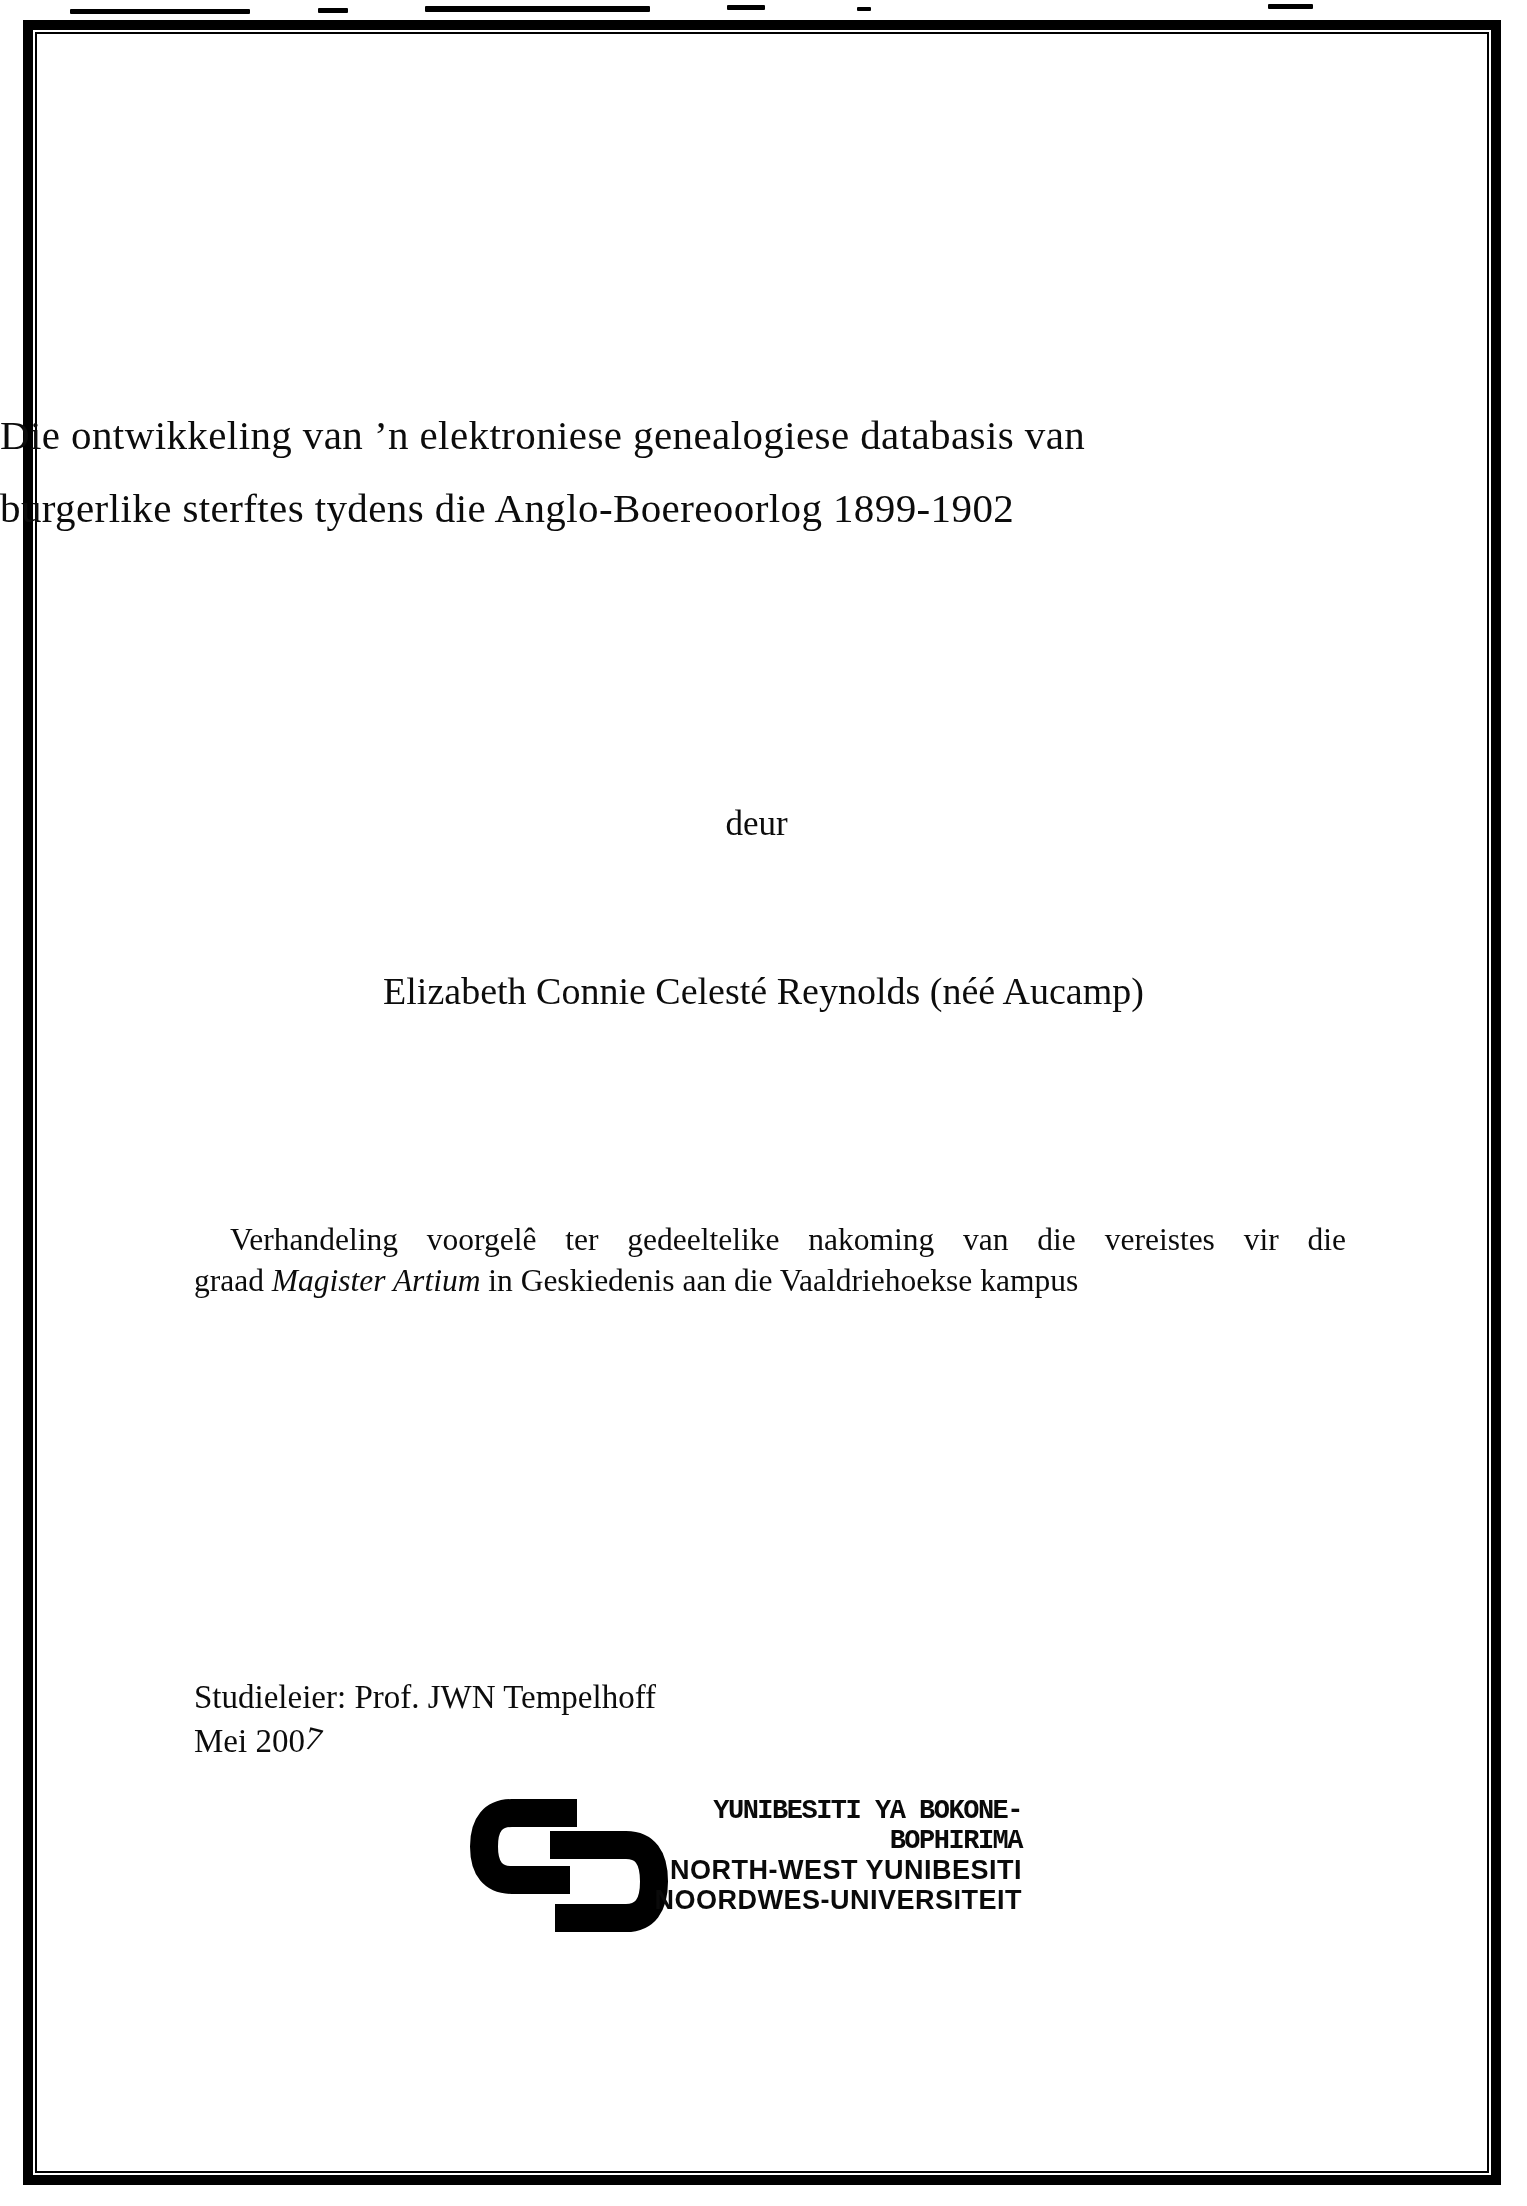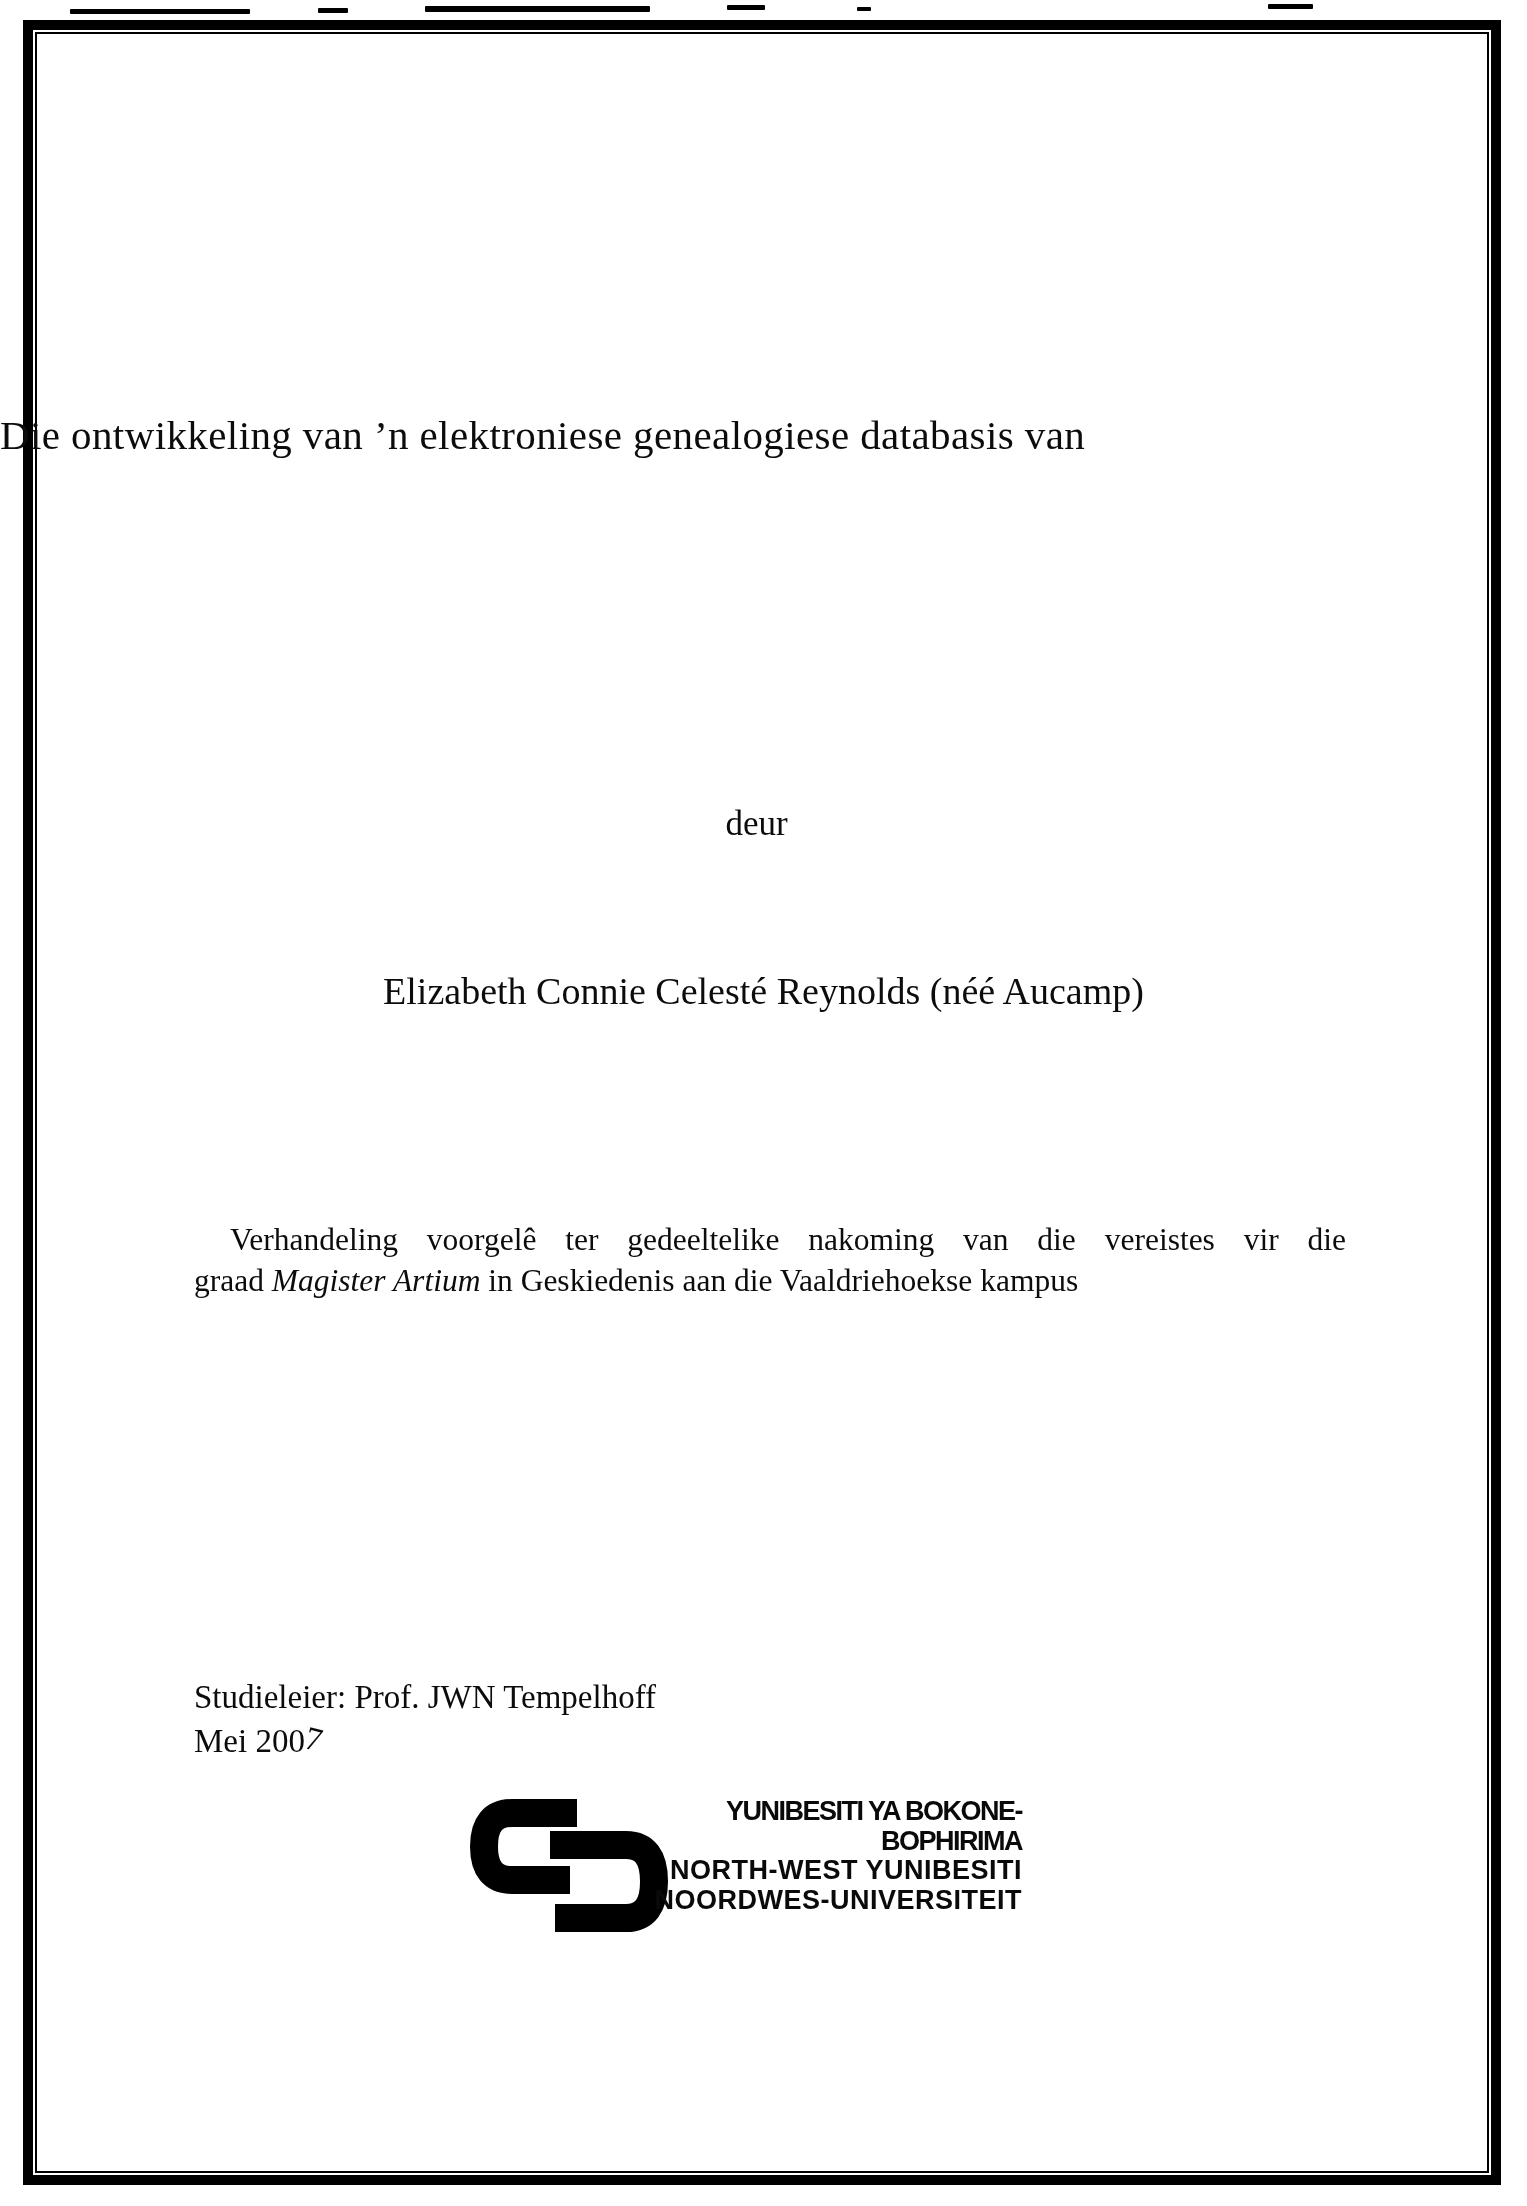--- a/index.html
+++ b/index.html
@@ -64,21 +64,21 @@
     width:198px; height:135px;
   }
   .logo-text {
     position:absolute; left:585px; top:1797px; width:437px;
     text-align:right;
     font-family:"Liberation Sans", sans-serif;
     font-weight:bold;
     font-size:27px; line-height:29.5px;
     color:#0a0a0a;
   }
-  .logo-l1 { letter-spacing:-1.5px; }
+  .logo-l1 { letter-spacing:-1.5px;font-family:Liberation Mono, monospace; }
   .logo-l23 { letter-spacing:0.5px; }
 </style>
 </head>
 <body>
 
 <div>
 
   <div>
     <div class="artifact" style="left:70px;  top:9px; width:180px; height:5px;"></div>
     <div class="artifact" style="left:318px; top:8px; width:30px;  height:5px;"></div>
@@ -87,20 +87,21 @@
     <div class="artifact" style="left:857px; top:7px; width:14px;  height:4px;"></div>
     <div class="artifact" style="left:1268px;top:4px; width:45px;  height:5px;"></div>
   </div>
 
   <div class="frame">
     <div class="frame-inner"></div>
   </div>
 
   <div class="title">
     <div>Die ontwikkeling van ’n elektroniese genealogiese databasis van</div>
+    <div>burgerlike sterftes tydens die Anglo-Boereoorlog 1899-1902</div>
   </div>
 
   <div class="byline">deur</div>
 
   <div class="author">Elizabeth Connie Celesté Reynolds (néé Aucamp)</div>
 
   <div class="statement">
     <div class="justified">Verhandeling voorgelê ter gedeeltelike nakoming van die vereistes vir die</div>
     <div><span>graad </span><span class="italic">Magister Artium</span><span> in Geskiedenis aan die Vaaldriehoekse kampus</span></div>
   </div>

